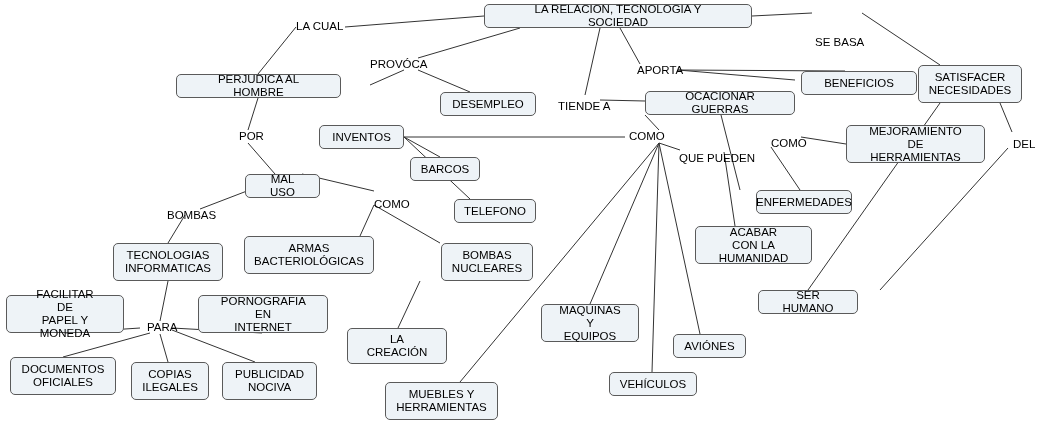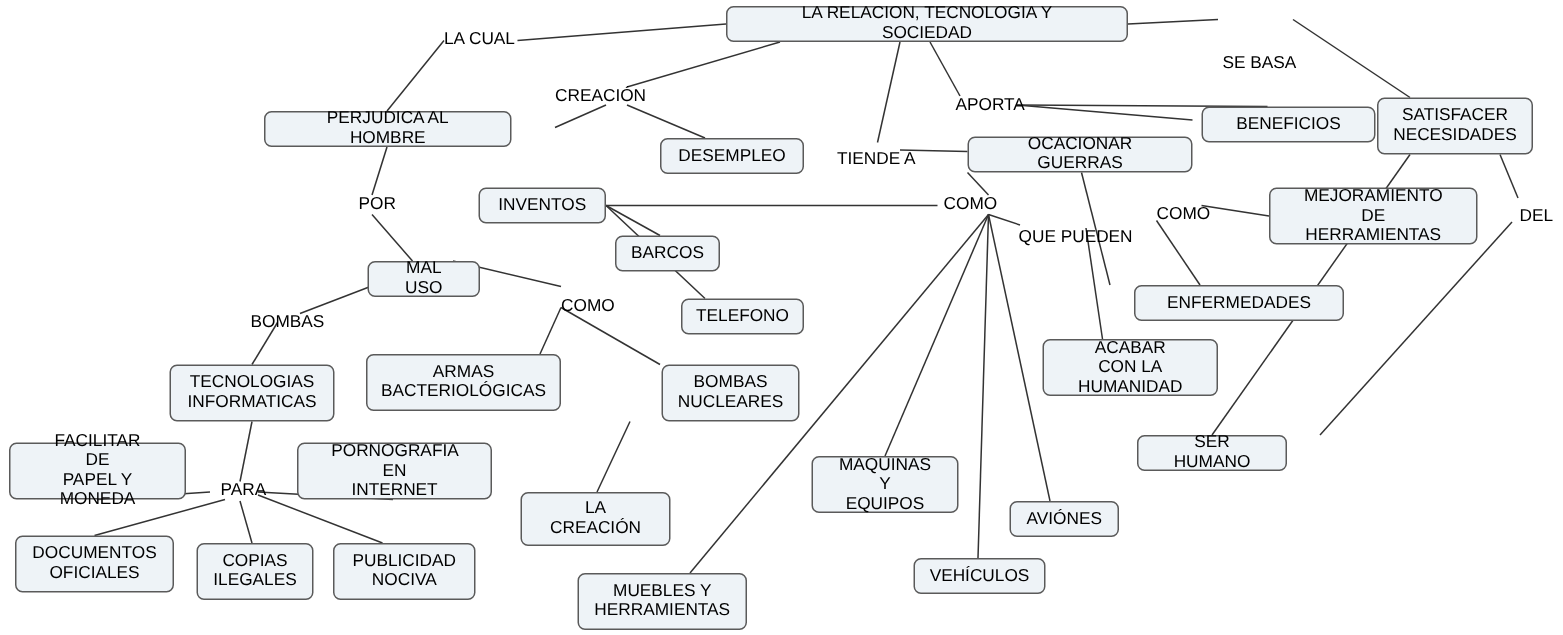--- a/index.html
+++ b/index.html
@@ -101,21 +101,21 @@
     <div class="node" style="left: 440px; top: 92px; width: 96px; height: 24px;">DESEMPLEO</div>
     <div class="node" style="left: 645px; top: 91px; width: 150px; height: 24px;">OCACIONAR GUERRAS</div>
     <div class="node" style="left: 801px; top: 71px; width: 116px; height: 24px;">BENEFICIOS</div>
     <div class="node" style="left: 918px; top: 65px; width: 104px; height: 38px;">SATISFACER
 NECESIDADES</div>
     <div class="node" style="left: 319px; top: 125px; width: 85px; height: 24px;">INVENTOS</div>
     <div class="node" style="left: 846px; top: 125px; width: 139px; height: 38px;">MEJORAMIENTO DE
 HERRAMIENTAS</div>
     <div class="node" style="left: 410px; top: 157px; width: 70px; height: 24px;">BARCOS</div>
     <div class="node" style="left: 245px; top: 174px; width: 75px; height: 24px;">MAL USO</div>
-    <div class="node" style="left: 756px; top: 190px; width: 140px; height: 24px;">ENFERMEDADES</div>
+    <div class="node" style="left: 756px; top: 190px; width: 96px; height: 24px;">ENFERMEDADES</div>
     <div class="node" style="left: 454px; top: 199px; width: 82px; height: 24px;">TELEFONO</div>
     <div class="node" style="left: 695px; top: 226px; width: 117px; height: 38px;">ACABAR CON LA
 HUMANIDAD</div>
     <div class="node" style="left: 244px; top: 236px; width: 130px; height: 38px;">ARMAS
 BACTERIOLÓGICAS</div>
     <div class="node" style="left: 441px; top: 243px; width: 92px; height: 38px;">BOMBAS
 NUCLEARES</div>
     <div class="node" style="left: 113px; top: 243px; width: 110px; height: 38px;">TECNOLOGIAS
 INFORMATICAS</div>
     <div class="node" style="left: 758px; top: 290px; width: 100px; height: 24px;">SER HUMANO</div>
@@ -131,21 +131,21 @@
 OFICIALES</div>
     <div class="node" style="left: 131px; top: 362px; width: 78px; height: 38px;">COPIAS
 ILEGALES</div>
     <div class="node" style="left: 222px; top: 362px; width: 95px; height: 38px;">PUBLICIDAD
 NOCIVA</div>
     <div class="node" style="left: 609px; top: 372px; width: 88px; height: 24px;">VEHÍCULOS</div>
     <div class="node" style="left: 385px; top: 382px; width: 113px; height: 38px;">MUEBLES Y
 HERRAMIENTAS</div>
     <div class="label" style="left: 296px; top: 20px;">LA CUAL</div>
     <div class="label" style="left: 815px; top: 5px; margin-top: 31px;">SE BASA</div>
-    <div class="label" style="left: 370px; top: 58px;">CREACIÓN</div>
+    <div class="label" style="left: 370px; top: 58px;">PROVÓCA</div>
     <div class="label" style="left: 637px; top: 64px;">APORTA</div>
     <div class="label" style="left: 558px; top: 100px;">TIENDE A</div>
     <div class="label" style="left: 239px; top: 130px;">POR</div>
     <div class="label" style="left: 629px; top: 130px;">COMO</div>
     <div class="label" style="left: 771px; top: 137px;">COMO</div>
     <div class="label" style="left: 1013px; top: 138px;">DEL</div>
     <div class="label" style="left: 679px; top: 152px;">QUE PUEDEN</div>
     <div class="label" style="left: 167px; top: 209px;">BOMBAS</div>
     <div class="label" style="left: 374px; top: 198px;">COMO</div>
     <div class="label" style="left: 147px; top: 321px;">PARA</div>

